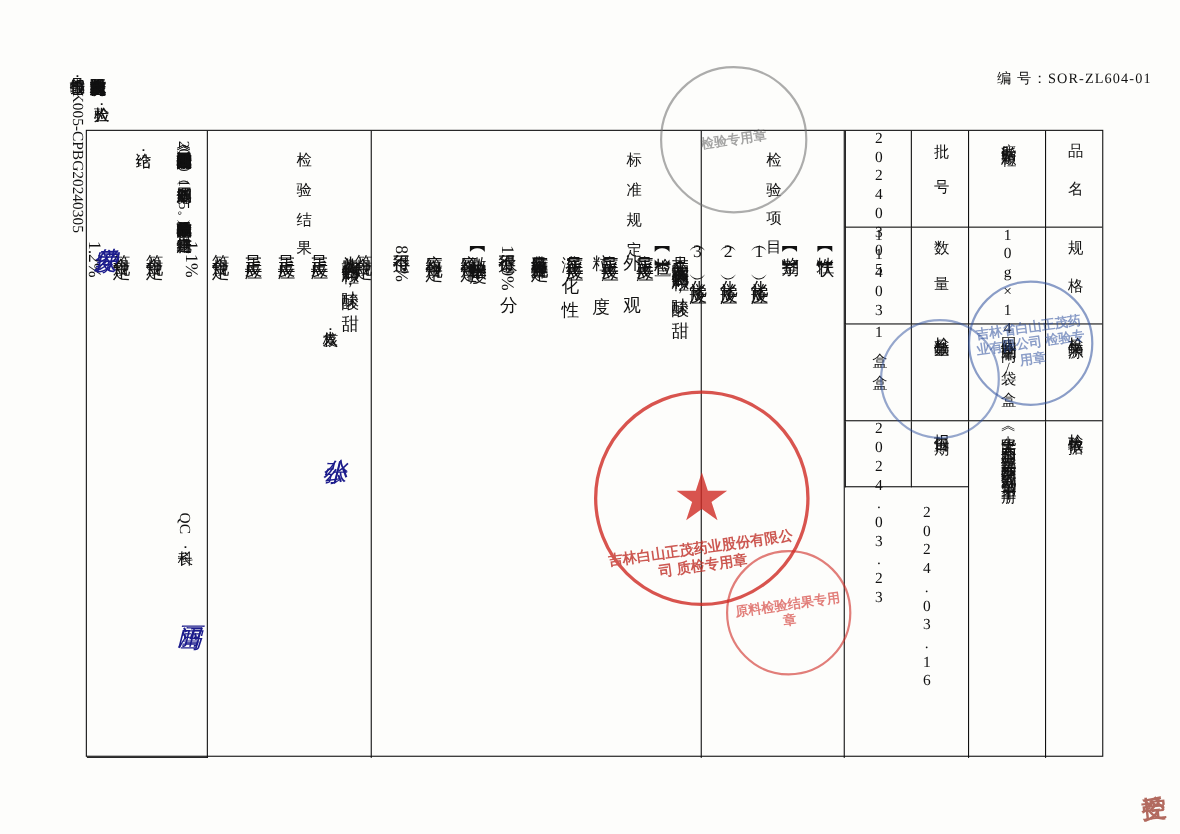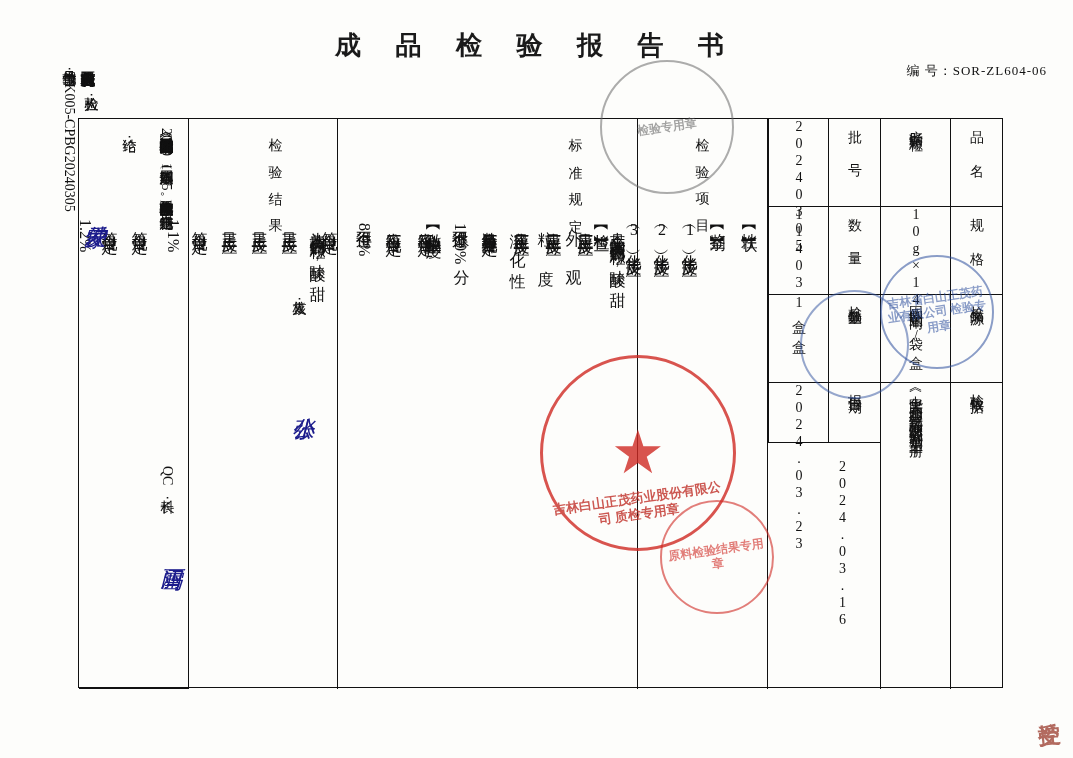--- a/index.html
+++ b/index.html
@@ -184,24 +184,23 @@
     opacity: .75;
     writing-mode: vertical-rl;
     text-orientation: upright;
   }
 </style>
 </head>
 <body>
 
 <div class="page">
 
-  <div class="doc-title">成 品 检 验 报 告 书</div>
 
   <div class="report-no">
-    <span>编 号：</span><span>SOR-ZL604-06</span>
+    <span>编 号：</span><span>SOR-ZL604-01</span>
   </div>
 
   <div class="company vmix" style="right:auto; left:78px; top:60px; height:180px;">吉林自山正茂药业股份有限公司</div>
 
   <div class="hdr-line vmix" style="left:60px; top:60px; height:230px;">
     <span>报告单编号：</span><span>CK005-CPBG20240305</span>
   </div>
 
   <div class="tbl">
 

